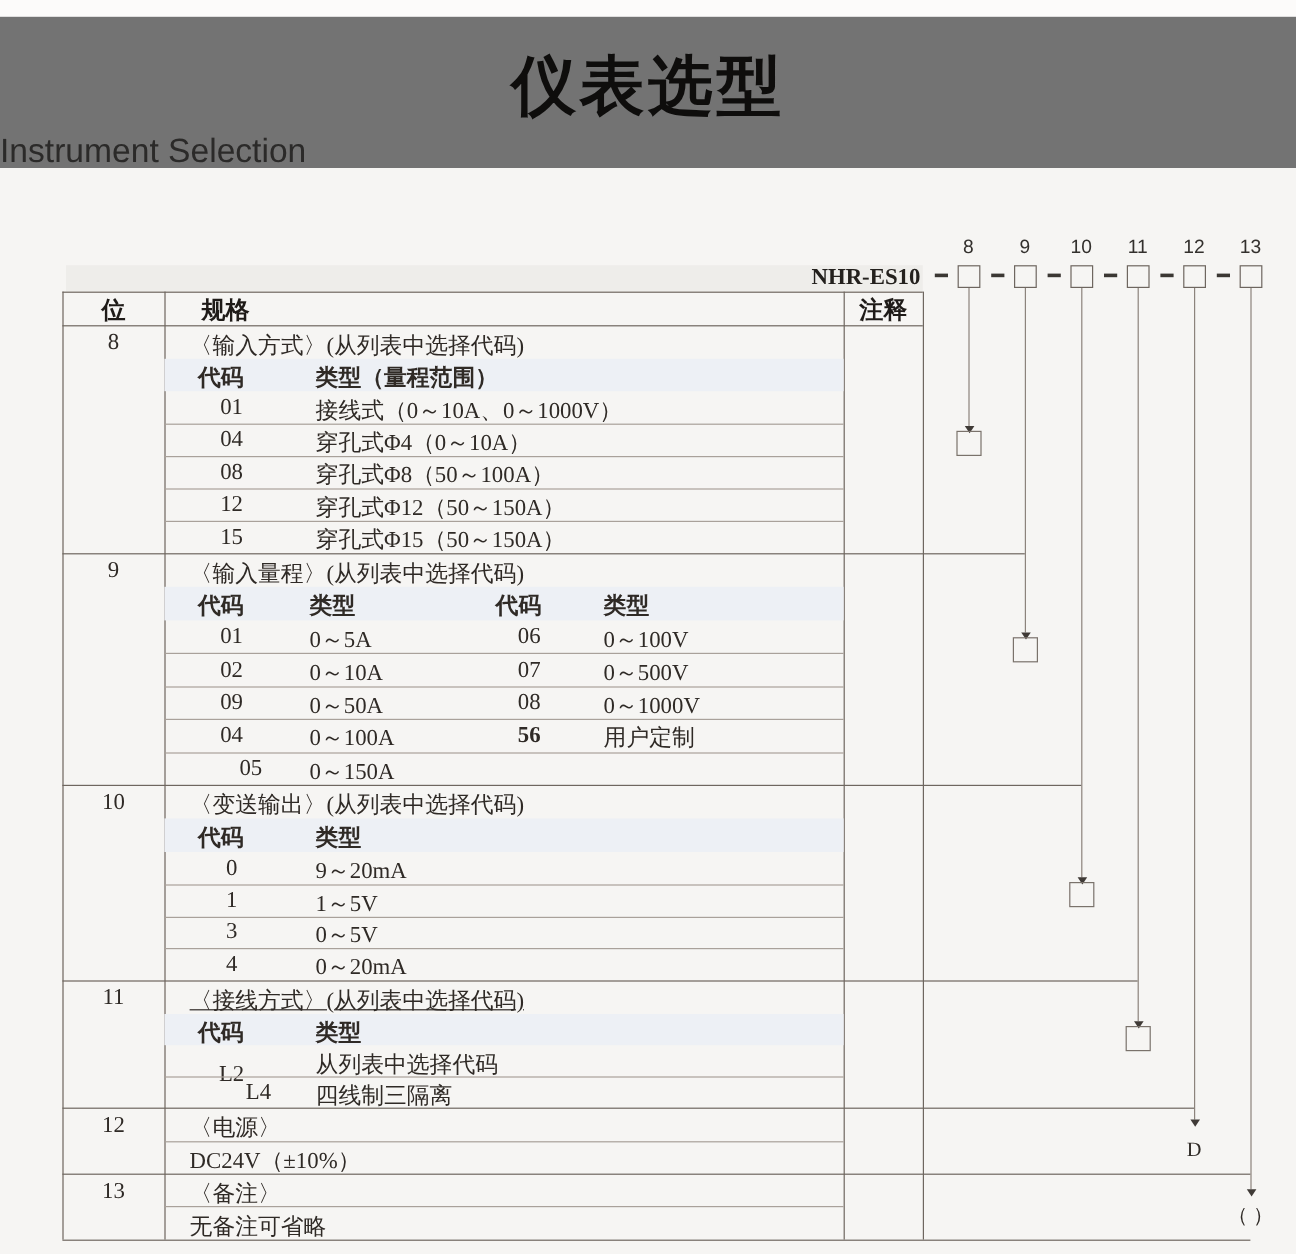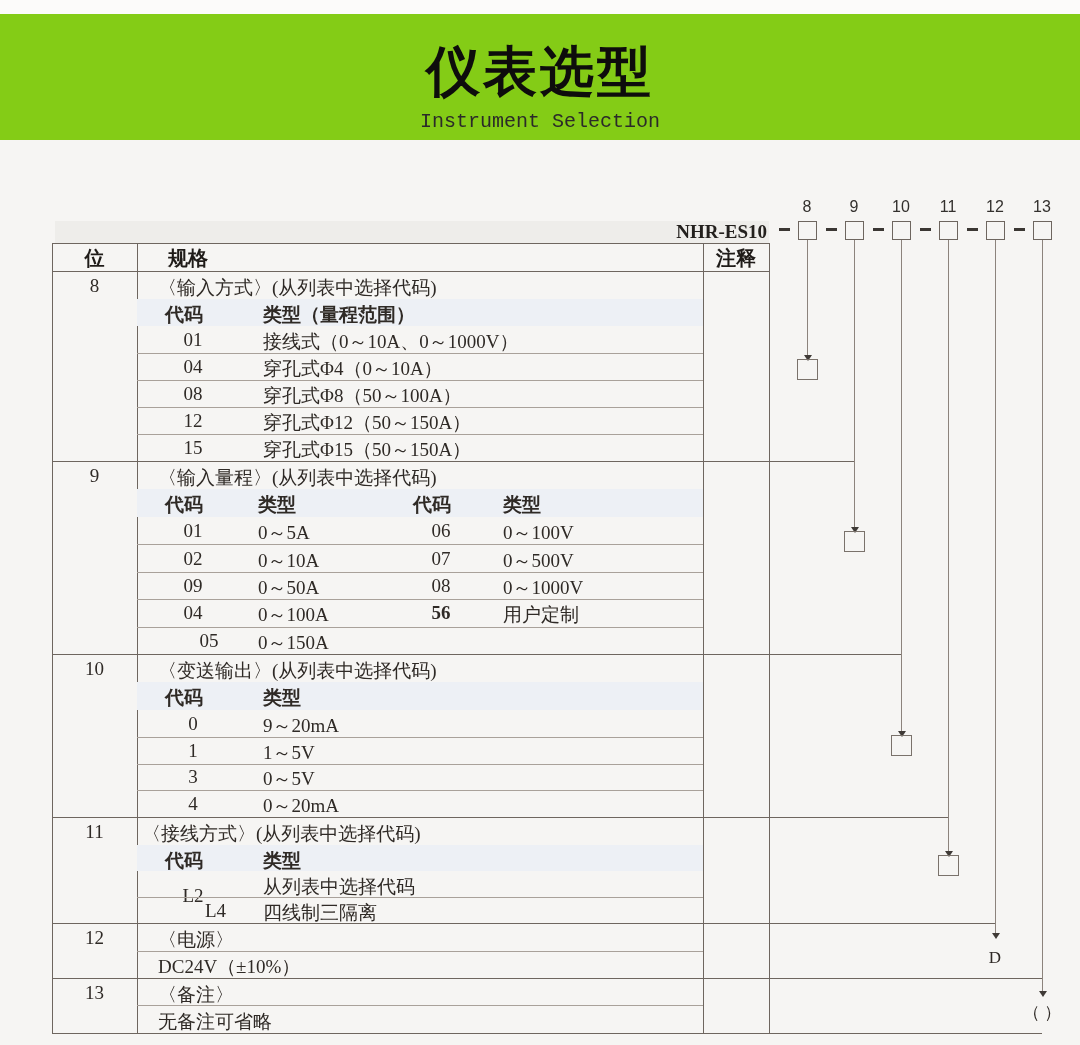--- a/index.html
+++ b/index.html
@@ -1,24 +1,24 @@
 <!DOCTYPE html>
 <html><head>
 <meta charset="utf-8">
 <style>
   html,body{margin:0;padding:0;}
   body{background:#ffffff;font-family:"Liberation Serif","DejaVu Serif",serif;}
   .canvas{position:relative;width:1080px;height:1045px;background:#f6f5f3;overflow:hidden;}
   .topstrip{position:absolute;left:0;top:0;width:1080px;height:14px;background:#fcfbfa;}
-  .band{position:absolute;left:0;top:14px;width:1080px;height:126px;background:#84cc16;}
+  .band{position:absolute;left:0;top:14px;width:1080px;height:126px;background:#737373;}
   .band-title{position:absolute;left:0;top:22px;width:100%;text-align:center;
     font-family:"Liberation Sans","DejaVu Sans",sans-serif;font-weight:bold;
     font-size:54px;letter-spacing:3px;color:#0e0d0c;}
-  .band-sub{position:absolute;left:0;top:96px;width:100%;text-align:center;
-    font-family:Liberation Mono, monospace;font-size:20px;color:#2b2a29;}
+  .band-sub{position:absolute;left:0;top:96px;width:100%;
+    font-family:Liberation Sans, sans-serif;font-size:28px;color:#2b2a29;}
   .title-row{position:absolute;left:55px;top:221px;width:714px;height:22px;background:#eeedea;}
   .title-name{position:absolute;left:3px;top:0;height:22px;line-height:22px;
     font-weight:bold;font-size:19px;color:#23201d;white-space:nowrap;}
   .title-model{position:absolute;right:2px;top:0;height:22px;line-height:22px;
     font-weight:bold;font-size:19px;color:#23201d;white-space:nowrap;}
   .vline{position:absolute;width:1px;background:#6e665f;}
   .hline{position:absolute;height:1px;background:#6e665f;}
   .rowline{position:absolute;height:1px;background:#a9a19a;}
   .subband{position:absolute;background:#edf0f5;}
   .cell{position:absolute;color:#2f2a26;font-size:19px;white-space:nowrap;}
@@ -155,21 +155,21 @@
       <div class="cell" style="left: 263px; top: 739.625px;">1～5V</div>
       <div class="rowline" style="left: 137px; top: 737px; width: 566px;"></div>
       <div class="cell codebox" style="left: 160px; top: 766.375px; width: 66px;">3</div>
       <div class="cell" style="left: 263px; top: 766.375px;">0～5V</div>
       <div class="rowline" style="left: 137px; top: 764px; width: 566px;"></div>
       <div class="cell codebox" style="left: 160px; top: 793.125px; width: 66px;">4</div>
       <div class="cell" style="left: 263px; top: 793.125px;">0～20mA</div>
       <div class="rowline" style="left: 137px; top: 790px; width: 566px;"></div>
       <div class="hline" style="left: 52px; top: 817px; width: 896px;"></div>
       <div class="cell" style="left: 52px; top: 821px; width: 85px; text-align: center;">11</div>
-      <div class="cell" style="left: 142px; top: 821px;">〈接线方式〉(从列表中选择代码)</div>
+      <div class="cell" style="left: 158px; top: 821px; text-decoration: underline;">〈接线方式〉(从列表中选择代码)</div>
       <div class="subband" style="left: 137px; top: 845px; width: 566px; height: 26px;"></div>
       <div class="cell bold" style="left: 165px; top: 848px;">代码</div>
       <div class="cell bold" style="left: 263px; top: 848px;">类型</div>
       <div class="cell codebox" style="left: 160px; top: 885px; width: 66px;">L2</div>
       <div class="cell" style="left: 263px; top: 873.5px;">从列表中选择代码</div>
       <div class="cell codebox" style="left: 160px; top: 899.5px; width: 66px; text-align: right;">L4</div>
       <div class="cell" style="left: 263px; top: 899.5px;">四线制三隔离</div>
       <div class="rowline" style="left: 137px; top: 897px; width: 566px;"></div>
       <div class="hline" style="left: 52px; top: 923px; width: 943px;"></div>
       <div class="cell" style="left: 52px; top: 927px; width: 85px; text-align: center;">12</div>

